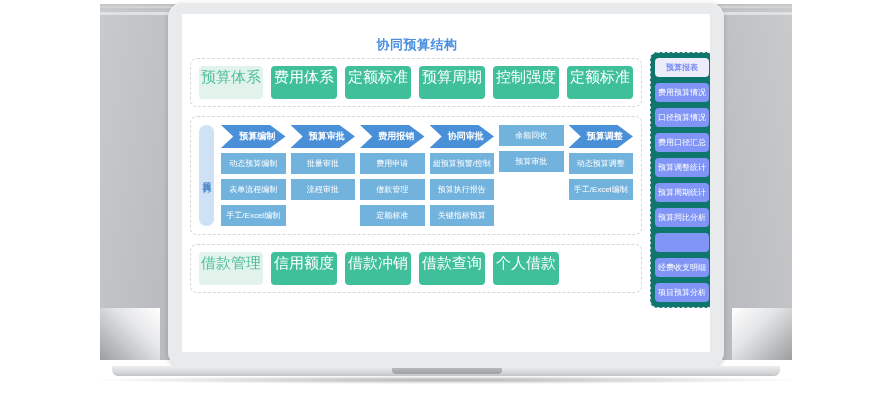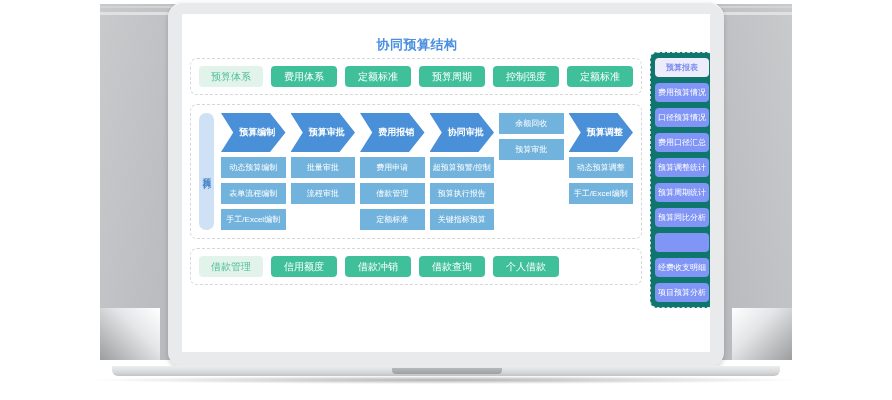--- a/index.html
+++ b/index.html
@@ -35,34 +35,34 @@
 
   
   .page{position:absolute;left:0;top:0;width:528px;height:338px;padding-left:32px;}
   .title{position:absolute;left:0;top:22px;width:470px;text-align:center;
       color:#4a8fe0;font-size:13px;font-weight:bold;letter-spacing:.5px;}
 
   .board{position:absolute;left:8px;top:44px;width:452px;}
   .group{border:1px dashed #d5d7da;border-radius:7px;padding:7px 8px;margin-bottom:9px;
       display:flex;align-items:center;gap:8px;background:#fff;}
 
-  .pill{height:21px;line-height:21px;border-radius:4px;font-size:10px;color:#fff;
+  .pill{height:33px;line-height:21px;border-radius:4px;font-size:15px;color:#fff;
       background:#3fc09a;text-align:center;flex:1;white-space:nowrap;}
   .pill.ghost{background:#e2f3ec;color:#4fbf9b;flex:0 0 64px;}
 
   
   .exec{border:1px dashed #d5d7da;border-radius:7px;padding:8px;margin-bottom:9px;
       display:flex;gap:7px;background:#fff;}
   .execlabel{flex:0 0 15px;background:#cfe2f5;border-radius:7px;color:#4b86c9;
       font-size:9px;writing-mode:vertical-rl;text-orientation:upright;
       display:flex;align-items:center;justify-content:center;letter-spacing:1px;
       padding:6px 0;}
   .cols{flex:1;display:flex;gap:5px;}
   .col{flex:1;display:flex;flex-direction:column;gap:5px;}
-  .chev{position:relative;height:39px;display:flex;align-items:center;
+  .chev{position:relative;height:23px;display:flex;align-items:center;
       justify-content:center;color:#fff;font-size:9px;font-weight:bold;
       background:#4a90d9;
       clip-path:polygon(0 0, 76% 0, 100% 50%, 76% 100%, 0 100%, 19% 50%);
       padding-left:8px;white-space:nowrap;}
   .sub{height:21px;line-height:21px;border-radius:0;background:#72b3de;
       color:#fff;font-size:8px;text-align:center;white-space:nowrap;overflow:hidden;}
   .sub.empty{background:transparent;}
 
   
   .rail{position:absolute;left:468px;top:38px;width:54px;

